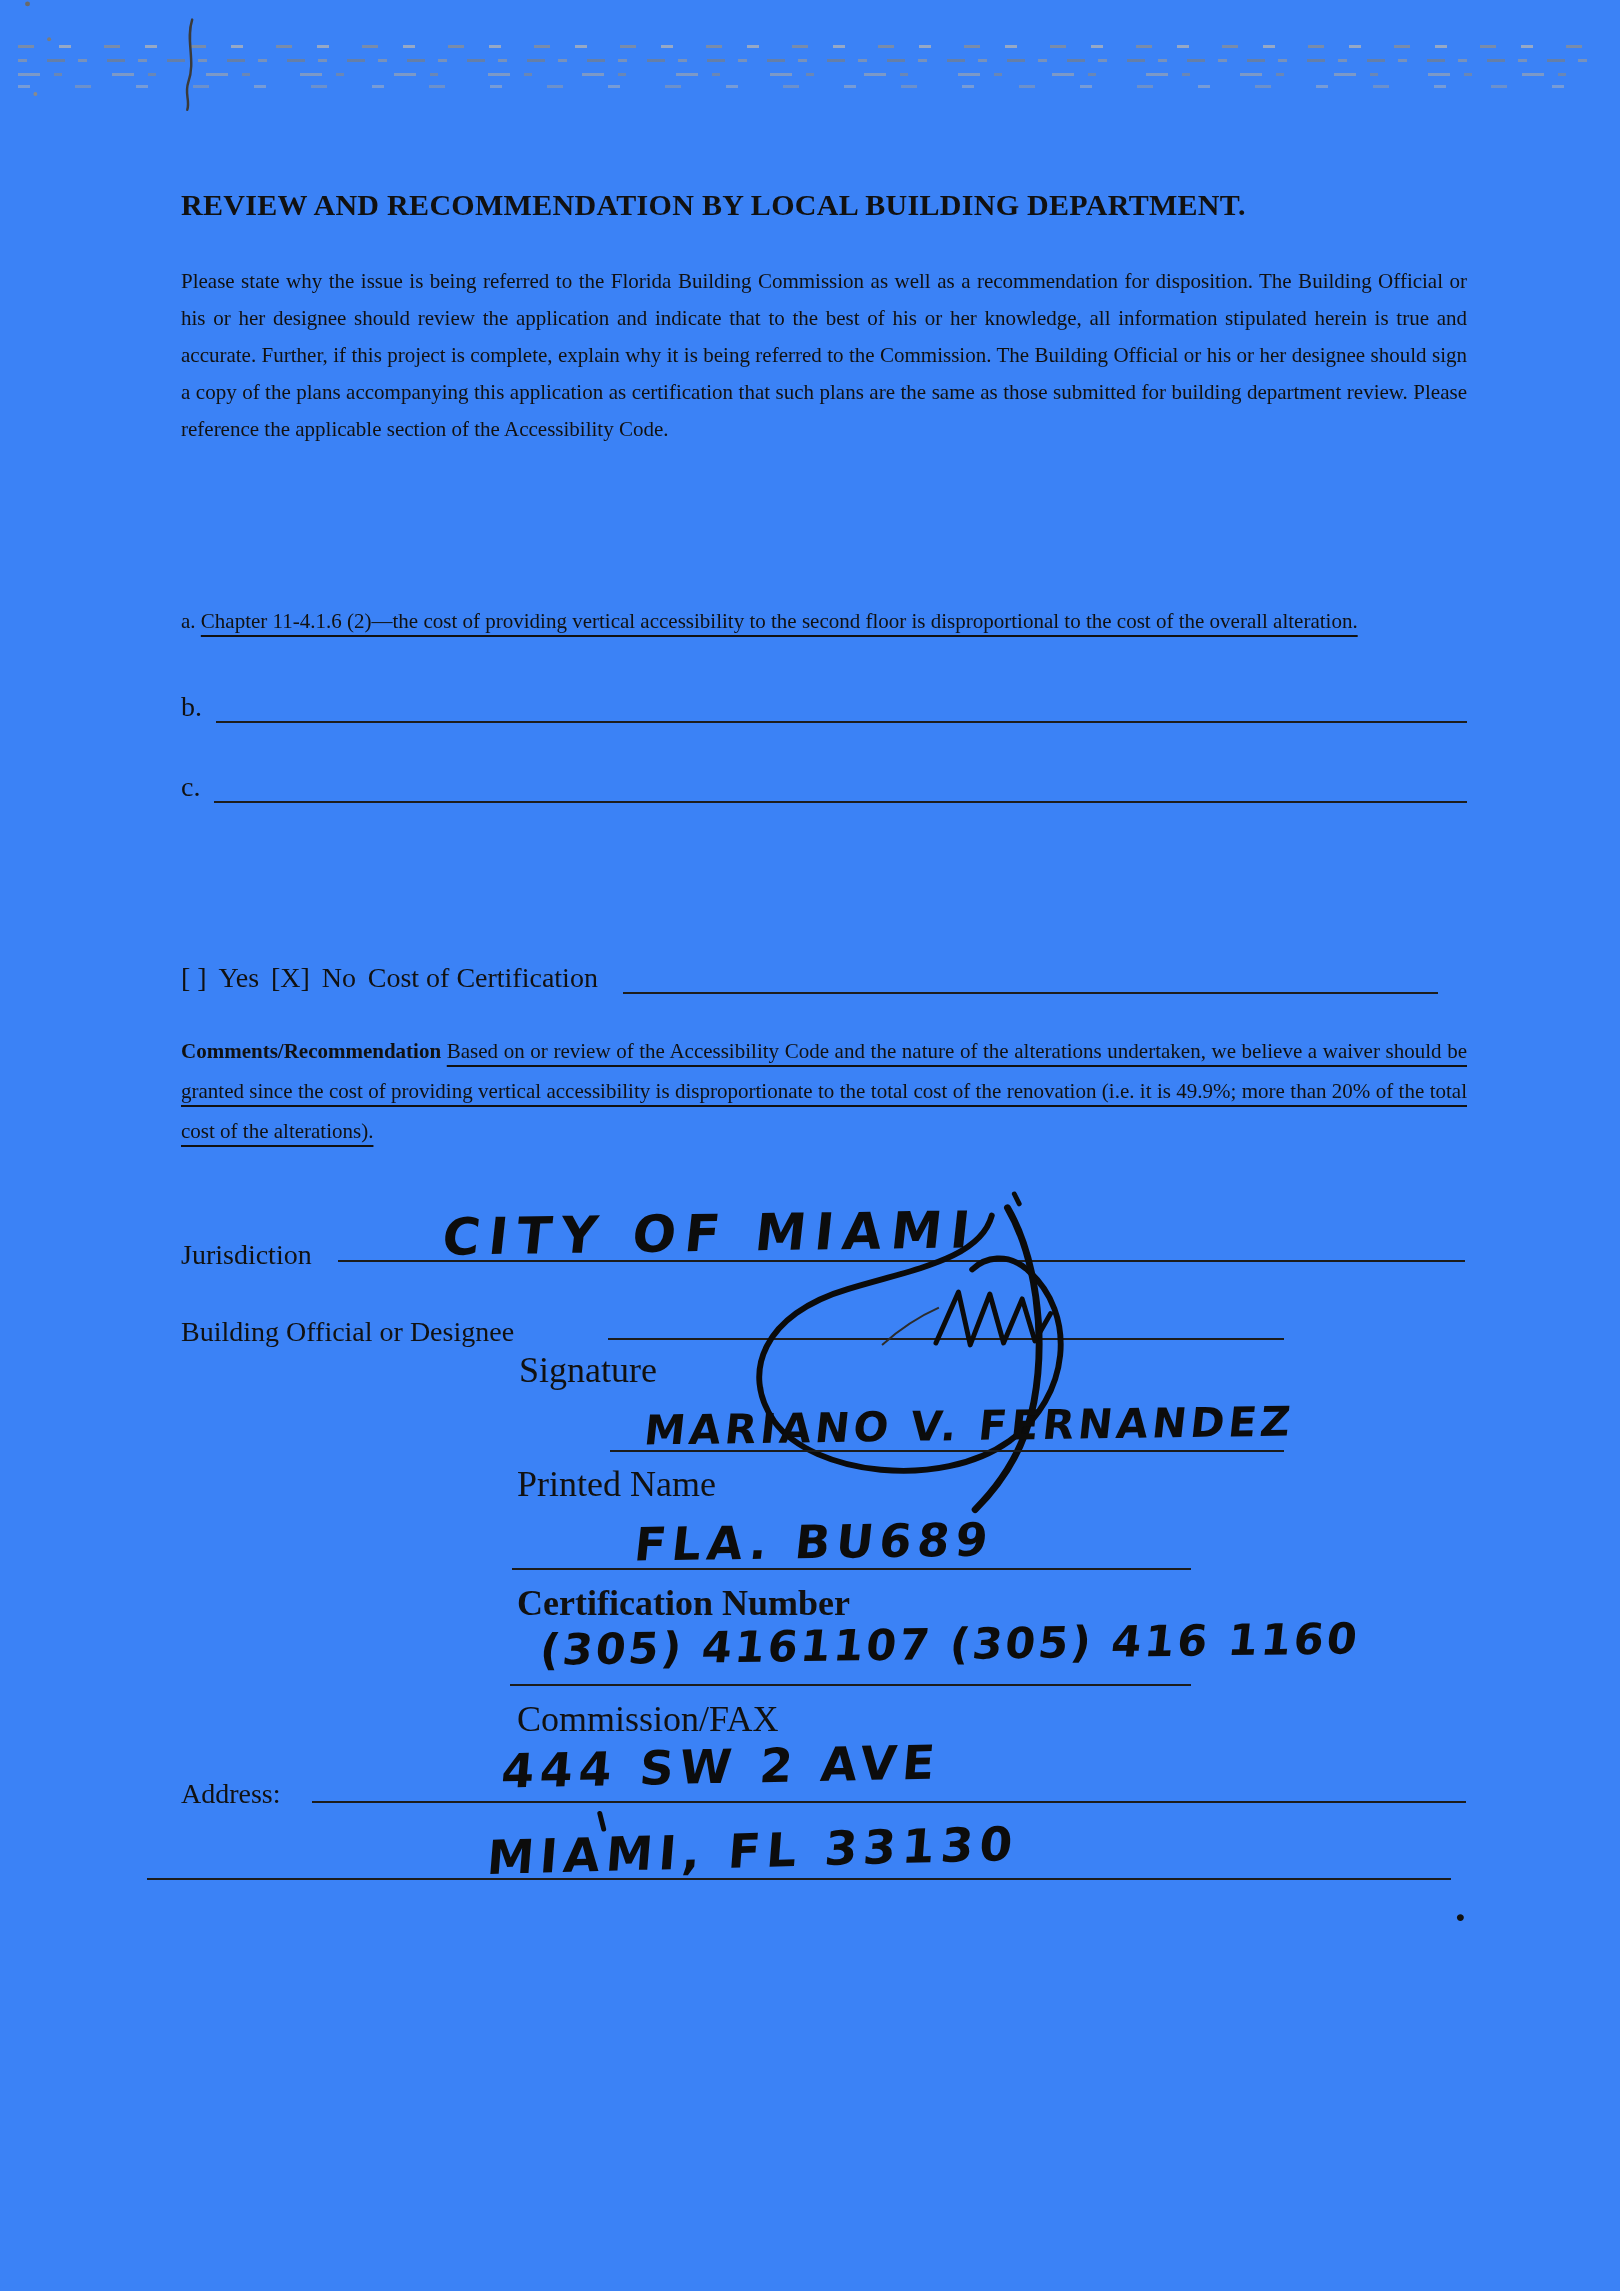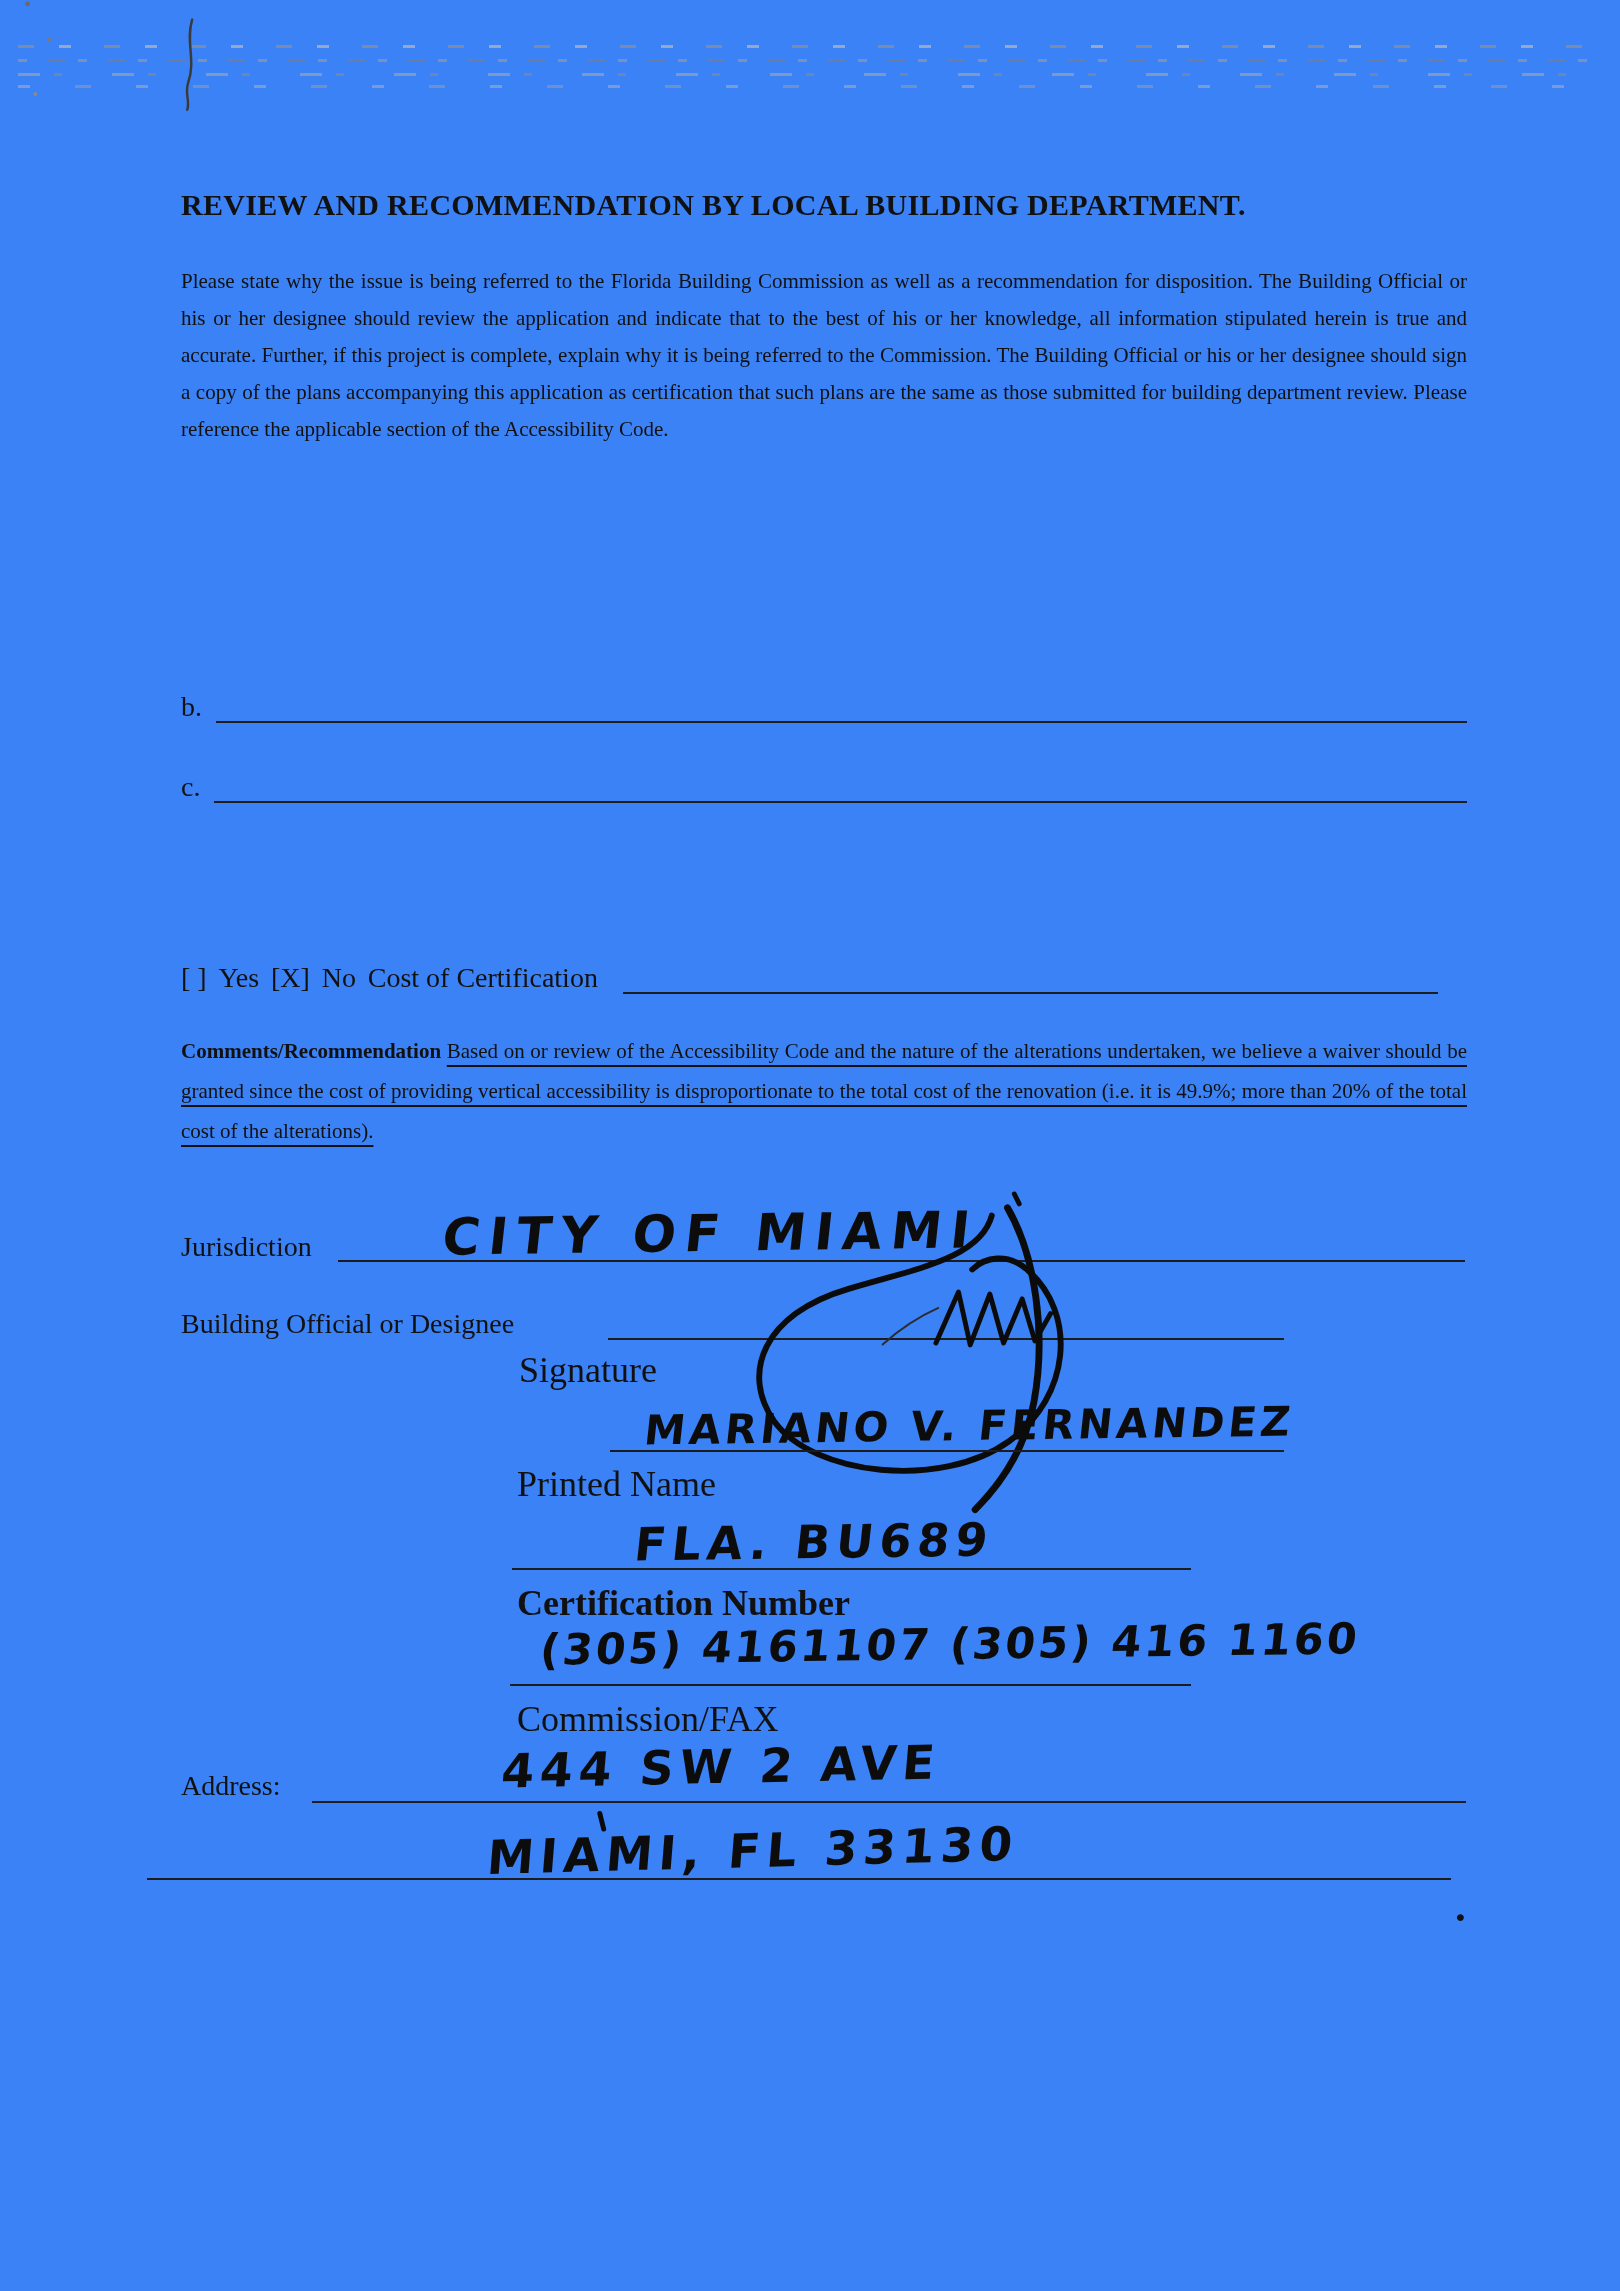--- a/index.html
+++ b/index.html
@@ -26,21 +26,21 @@
   .itema{top:600px;line-height:42px;}
   .u{text-decoration:underline;text-decoration-thickness:2px;text-underline-offset:6.9px;}
   .q{top:839px;line-height:38px;}
   .row{left:181px;width:1286px;display:flex;align-items:flex-end;font-size:28px;}
   .blank{flex:1 1 auto;border-bottom:2px solid #1d1d1d;height:33px;margin-left:13.7px;}
   .rowb{top:688px;}
   .rowc{top:768px;}
   .yesno{top:959px;width:1269px;}
   .yesno span{margin-right:11.8px;white-space:nowrap;}
   .comments{top:1031px;line-height:40px;}
-  .lbl{font-size:28px;white-space:nowrap;}
+  .lbl{font-size:28px;white-space:nowrap;margin-top:8px;}
   .line{position:absolute;border-bottom:2px solid #1c1c1c;height:0;}
   .caption{font-size:36px;white-space:nowrap;}
   
   .hand{
     position:absolute;
     font-family:"DejaVu Sans", sans-serif;
     font-weight:700;color:#0c0c0c;
     transform:skewX(-7deg) rotate(-0.8deg);
     letter-spacing:4.9px;white-space:nowrap;
   }
@@ -67,20 +67,21 @@
     <path d="M196 20 C 189 42, 200 62, 192 84 C 188 96, 194 102, 191 112" fill="none" stroke="#3a3a3a" stroke-width="2.5" stroke-linecap="round"></path>
     <circle cx="28" cy="4" r="2.5" fill="#6a6a6a"></circle>
     <circle cx="50" cy="40" r="2" fill="#7b7b7b"></circle>
     <circle cx="36" cy="96" r="2" fill="#8a8a8a"></circle>
   </svg>
 
   <div class="abs title">REVIEW AND RECOMMENDATION BY LOCAL BUILDING DEPARTMENT.</div>
 
   <div class="abs para p1">Please state why the issue is being referred to the Florida Building Commission as well as a recommendation for disposition. The Building Official or his or her designee should review the application and indicate that to the best of his or her knowledge, all information stipulated herein is true and accurate. Further, if this project is complete, explain why it is being referred to the Commission. The Building Official or his or her designee should sign a copy of the plans accompanying this application as certification that such plans are the same as those submitted for building department review.  Please reference the applicable section of the Accessibility Code.</div>
 
+  <div class="abs para itema"><span>a.</span>&nbsp;<span class="u">Chapter 11-4.1.6 (2)—the cost of providing vertical accessibility to the second floor is disproportional to the cost of the overall alteration.</span></div>
 
   <div class="abs row rowb">
     <span>b.</span>
     <span class="blank"></span>
   </div>
 
   <div class="abs row rowc">
     <span>c.</span>
     <span class="blank"></span>
   </div>

